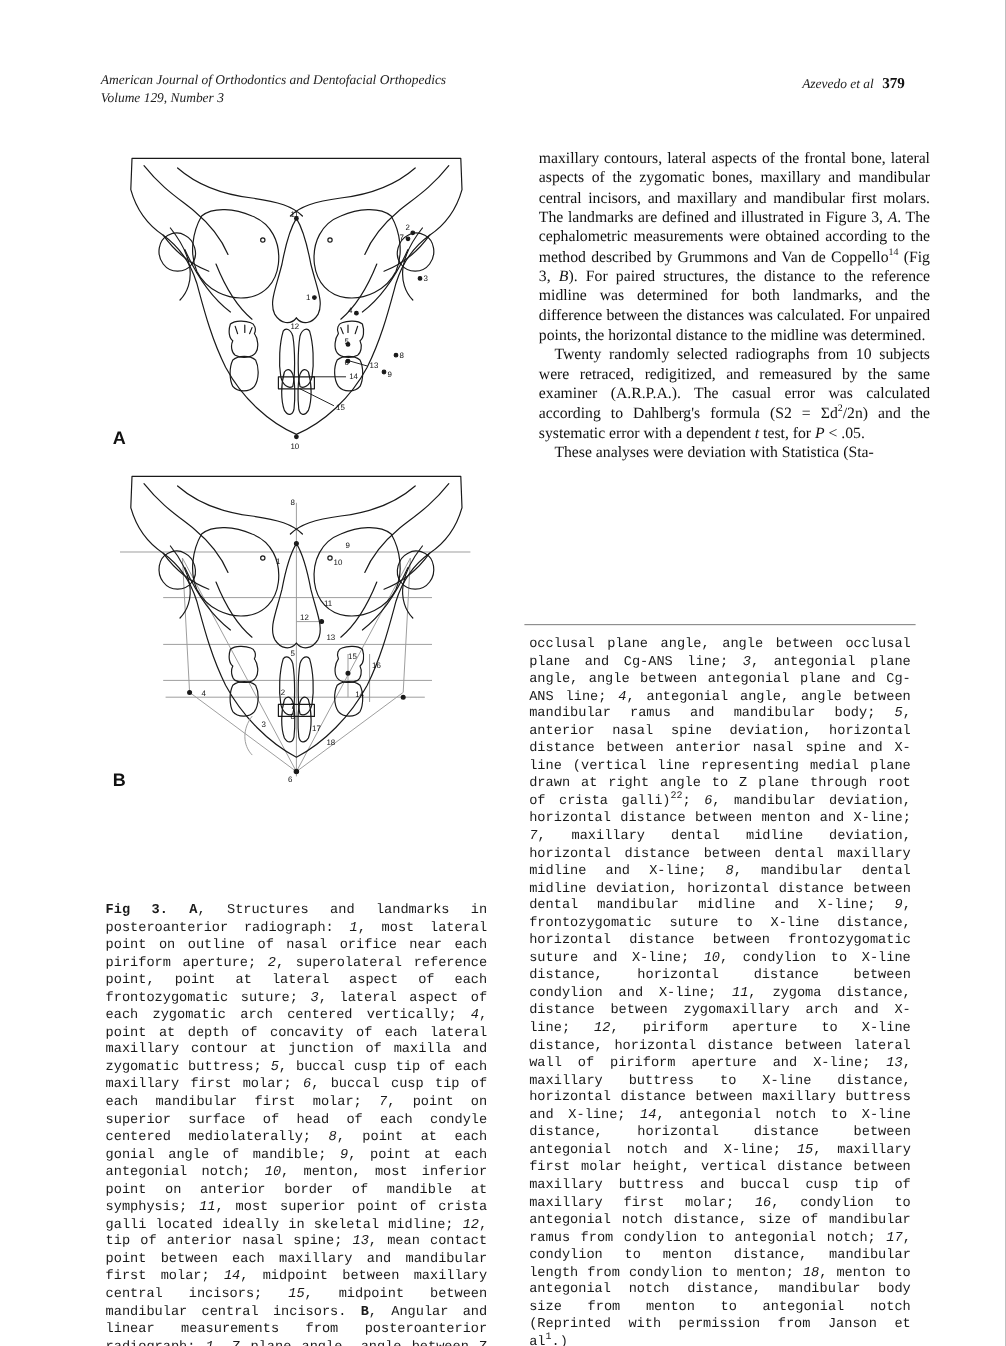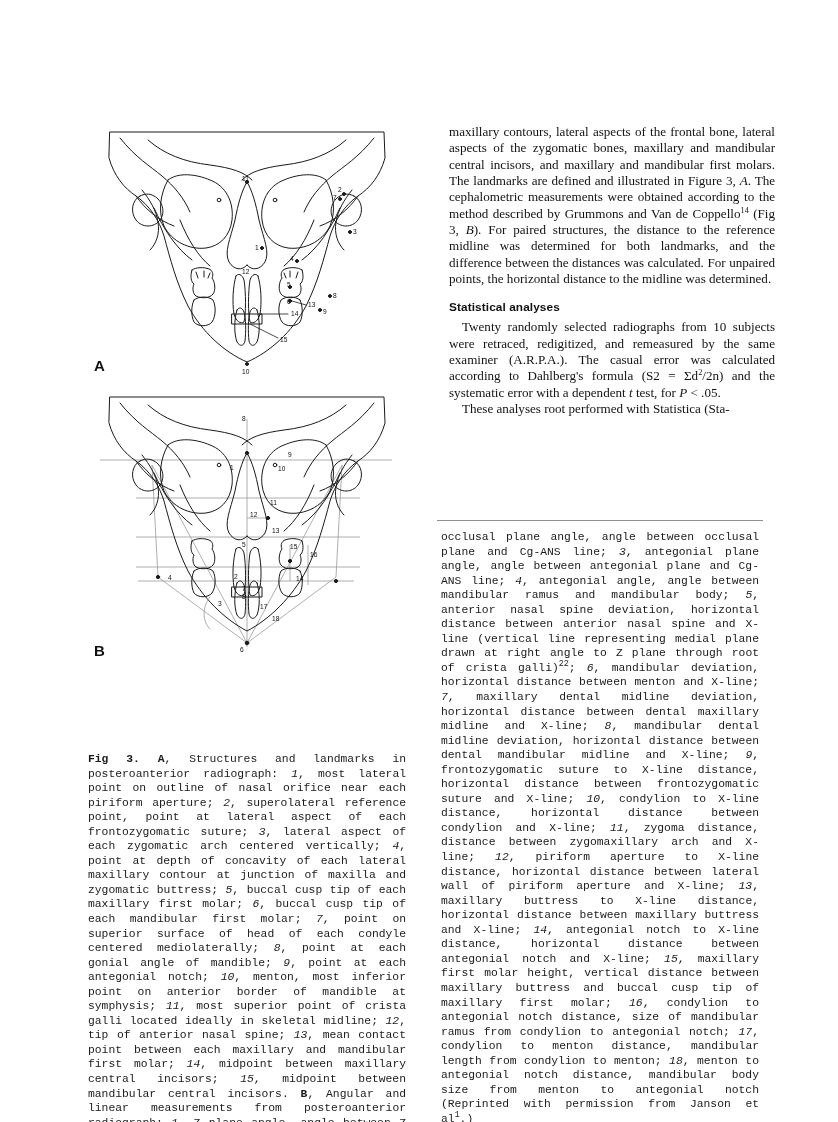--- a/index.html
+++ b/index.html
@@ -77,20 +77,29 @@
     margin:0 0 9px 0;height:0;width:100%;
   }
   .cap-left{position:absolute;left:84px;top:748px;width:326px;}
   .cap-right{position:absolute;left:437px;top:520px;width:326px;}
 </style>
 </head>
 <body>
 
 <div class="page">
 
+  <div class="runhead">
+    <div class="left">
+      <span>American Journal of Orthodontics and Dentofacial Orthopedics</span>
+      <span class="l2">Volume 129, Number 3</span>
+    </div>
+    <div class="right">
+      <span class="au">Azevedo et al</span><span class="pg">379</span>
+    </div>
+  </div>
 
   <div class="col col-left">
     <div class="figblock">
 
       <div class="figbox" style="height:252px;">
         <svg viewBox="0 0 310 252" xmlns="http://www.w3.org/2000/svg">
           <g fill="none" stroke="#1a1a1a" stroke-width="1" stroke-linecap="round" stroke-linejoin="round">
 
             <path d="M18 8 L292 8 L293 34 C288 52 278 64 266 72 C252 82 243 96 238 112
                      C232 134 226 158 214 182 C200 208 178 228 155 238
@@ -309,25 +318,24 @@
         </svg>
         <div class="figlabel" style="bottom:2px;">B</div>
       </div>
     </div>
   </div>
 
   <div class="col col-right">
 
     <p class="body-p"><span>maxillary contours, lateral aspects of the frontal bone, lateral aspects of the zygomatic bones, maxillary and mandibular central incisors, and maxillary and mandibular first molars. The landmarks are defined and illustrated in Figure 3, </span><span class="it">A</span><span>. The cephalometric measurements were obtained according to the method described by Grummons and Van de Coppello</span><sup>14</sup><span> (Fig 3, </span><span class="it">B</span><span>). For paired structures, the distance to the reference midline was determined for both landmarks, and the difference between the distances was calculated. For unpaired points, the horizontal distance to the midline was determined.</span></p>
 
-    <h3 class="sec-head">Statistical analyses</h3>
 
     <p class="body-p" style="text-indent:13px;"><span>Twenty randomly selected radiographs from 10 subjects were retraced, redigitized, and remeasured by the same examiner (A.R.P.A.). The casual error was calculated according to Dahlberg's formula (S2 = Σd</span><sup>2</sup><span>/2n) and the systematic error with a dependent </span><span class="it">t</span><span> test, for </span><span class="it">P</span><span> &lt; .05.</span></p>
 
-    <p class="body-p" style="text-indent:13px;">These analyses root performed with Statistica (Sta-</p>
+    <p class="body-p" style="text-indent:13px;">These analyses were deviation with Statistica (Sta-</p>
   </div>
 
   <div class="cap-left">
     <p class="cap"><b>Fig 3.</b> <b>A</b><span>, Structures and landmarks in posteroanterior radiograph: </span><i>1</i><span>, most lateral point on outline of nasal orifice near each piriform aperture; </span><i>2</i><span>, superolateral reference point, point at lateral aspect of each frontozygomatic suture; </span><i>3</i><span>, lateral aspect of each zygomatic arch centered vertically; </span><i>4</i><span>, point at depth of concavity of each lateral maxillary contour at junction of maxilla and zygomatic buttress; </span><i>5</i><span>, buccal cusp tip of each maxillary first molar; </span><i>6</i><span>, buccal cusp tip of each mandibular first molar; </span><i>7</i><span>, point on superior surface of head of each condyle centered mediolaterally; </span><i>8</i><span>, point at each gonial angle of mandible; </span><i>9</i><span>, point at each antegonial notch; </span><i>10</i><span>, menton, most inferior point on anterior border of mandible at symphysis; </span><i>11</i><span>, most superior point of crista galli located ideally in skeletal midline; </span><i>12</i><span>, tip of anterior nasal spine; </span><i>13</i><span>, mean contact point between each maxillary and mandibular first molar; </span><i>14</i><span>, midpoint between maxillary central incisors; </span><i>15</i><span>, midpoint between mandibular central incisors. </span><b>B</b><span>, Angular and linear measurements from posteroanterior radiograph: </span><i>1</i><span>, Z plane angle, angle between Z plane and Cg-ANS line; </span><i>2</i><span>,</span></p>
   </div>
 
   <div class="cap-right">
     <hr class="caprule">
     <p class="cap"><span>occlusal plane angle, angle between occlusal plane and Cg-ANS line; </span><i>3</i><span>, antegonial plane angle, angle between antegonial plane and Cg-ANS line; </span><i>4</i><span>, antegonial angle, angle between mandibular ramus and mandibular body; </span><i>5</i><span>, anterior nasal spine deviation, horizontal distance between anterior nasal spine and X-line (vertical line representing medial plane drawn at right angle to Z plane through root of crista galli)</span><sup>22</sup><span>; </span><i>6</i><span>, mandibular deviation, horizontal distance between menton and X-line; </span><i>7</i><span>, maxillary dental midline deviation, horizontal distance between dental maxillary midline and X-line; </span><i>8</i><span>, mandibular dental midline deviation, horizontal distance between dental mandibular midline and X-line; </span><i>9</i><span>, frontozygomatic suture to X-line distance, horizontal distance between frontozygomatic suture and X-line; </span><i>10</i><span>, condylion to X-line distance, horizontal distance between condylion and X-line; </span><i>11</i><span>, zygoma distance, distance between zygomaxillary arch and X-line; </span><i>12</i><span>, piriform aperture to X-line distance, horizontal distance between lateral wall of piriform aperture and X-line; </span><i>13</i><span>, maxillary buttress to X-line distance, horizontal distance between maxillary buttress and X-line; </span><i>14</i><span>, antegonial notch to X-line distance, horizontal distance between antegonial notch and X-line; </span><i>15</i><span>, maxillary first molar height, vertical distance between maxillary buttress and buccal cusp tip of maxillary first molar; </span><i>16</i><span>, condylion to antegonial notch distance, size of mandibular ramus from condylion to antegonial notch; </span><i>17</i><span>, condylion to menton distance, mandibular length from condylion to menton; </span><i>18</i><span>, menton to antegonial notch distance, mandibular body size from menton to antegonial notch (Reprinted with permission from Janson et al</span><sup>1</sup><span>.)</span></p>
   </div>

